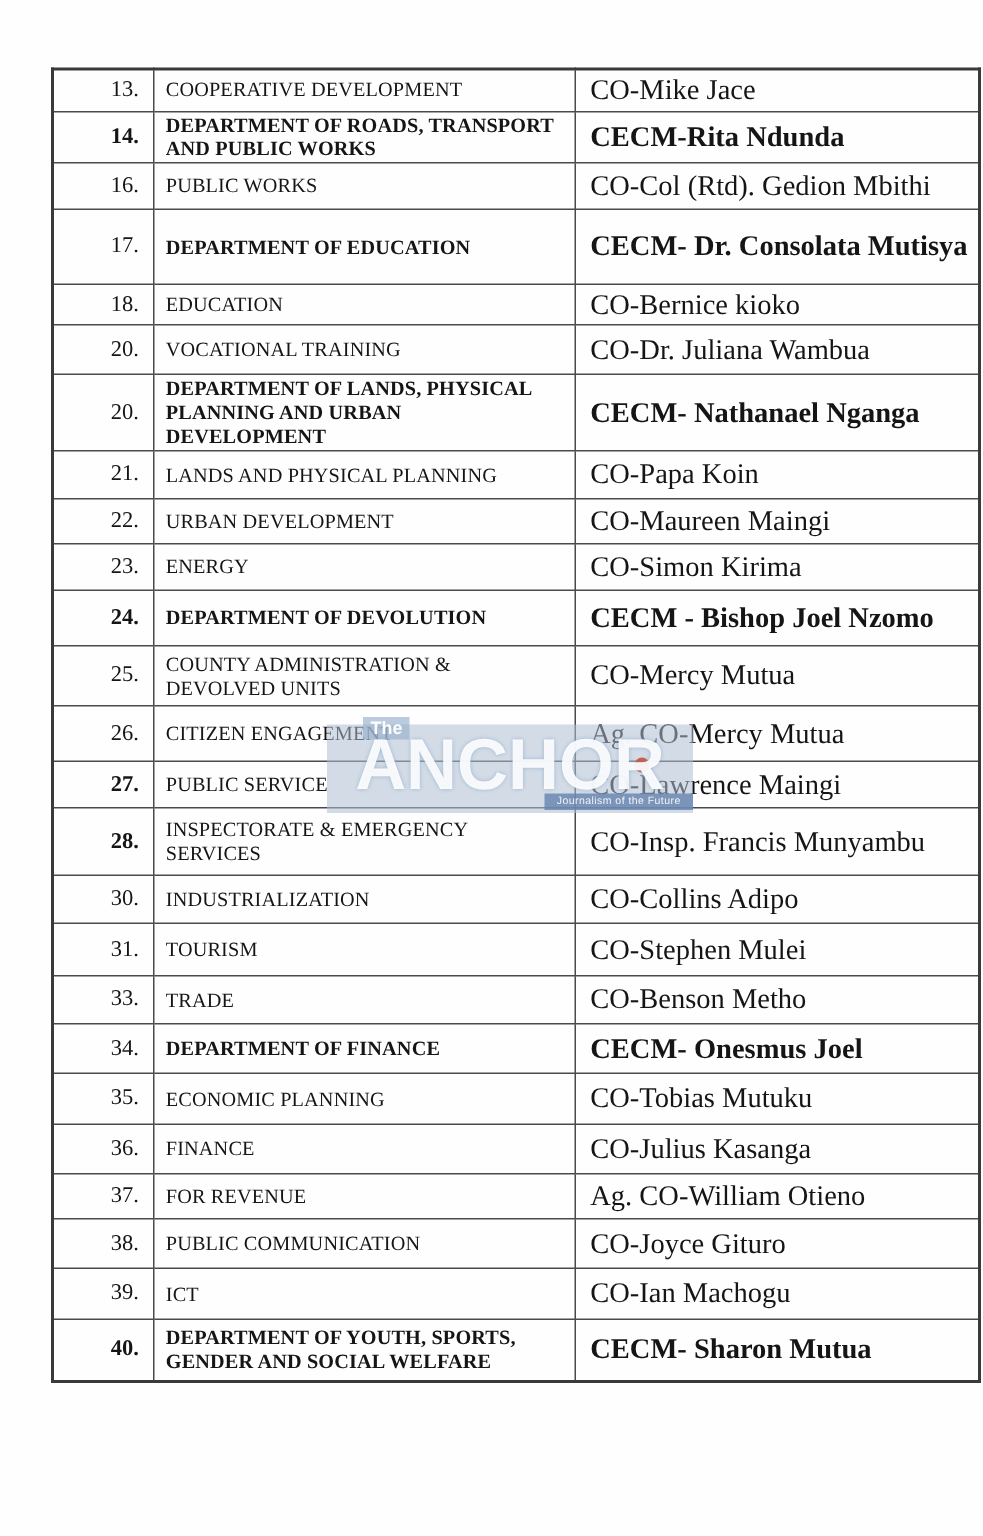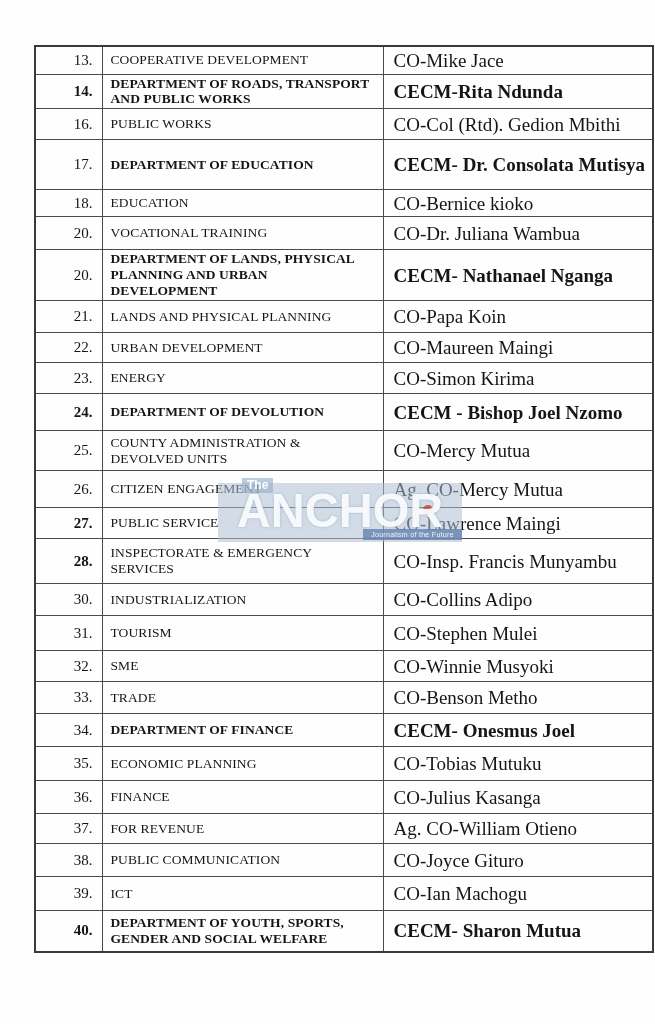--- a/index.html
+++ b/index.html
@@ -129,25 +129,20 @@
       <tr style="height:32px">
         <td class="c-no">30.</td>
         <td class="c-dept">INDUSTRIALIZATION</td>
         <td class="c-off">CO-Collins Adipo</td>
       </tr>
       <tr style="height:35px">
         <td class="c-no">31.</td>
         <td class="c-dept">TOURISM</td>
         <td class="c-off">CO-Stephen Mulei</td>
       </tr>
-      <tr style="height:31px">
-        <td class="c-no">32.</td>
-        <td class="c-dept">SME</td>
-        <td class="c-off">CO-Winnie Musyoki</td>
-      </tr>
       <tr style="height:32px">
         <td class="c-no">33.</td>
         <td class="c-dept">TRADE</td>
         <td class="c-off">CO-Benson Metho</td>
       </tr>
       <tr class="dept" style="height:33px">
         <td class="c-no">34.</td>
         <td class="c-dept">DEPARTMENT OF FINANCE</td>
         <td class="c-off">CECM- Onesmus Joel</td>
       </tr>

